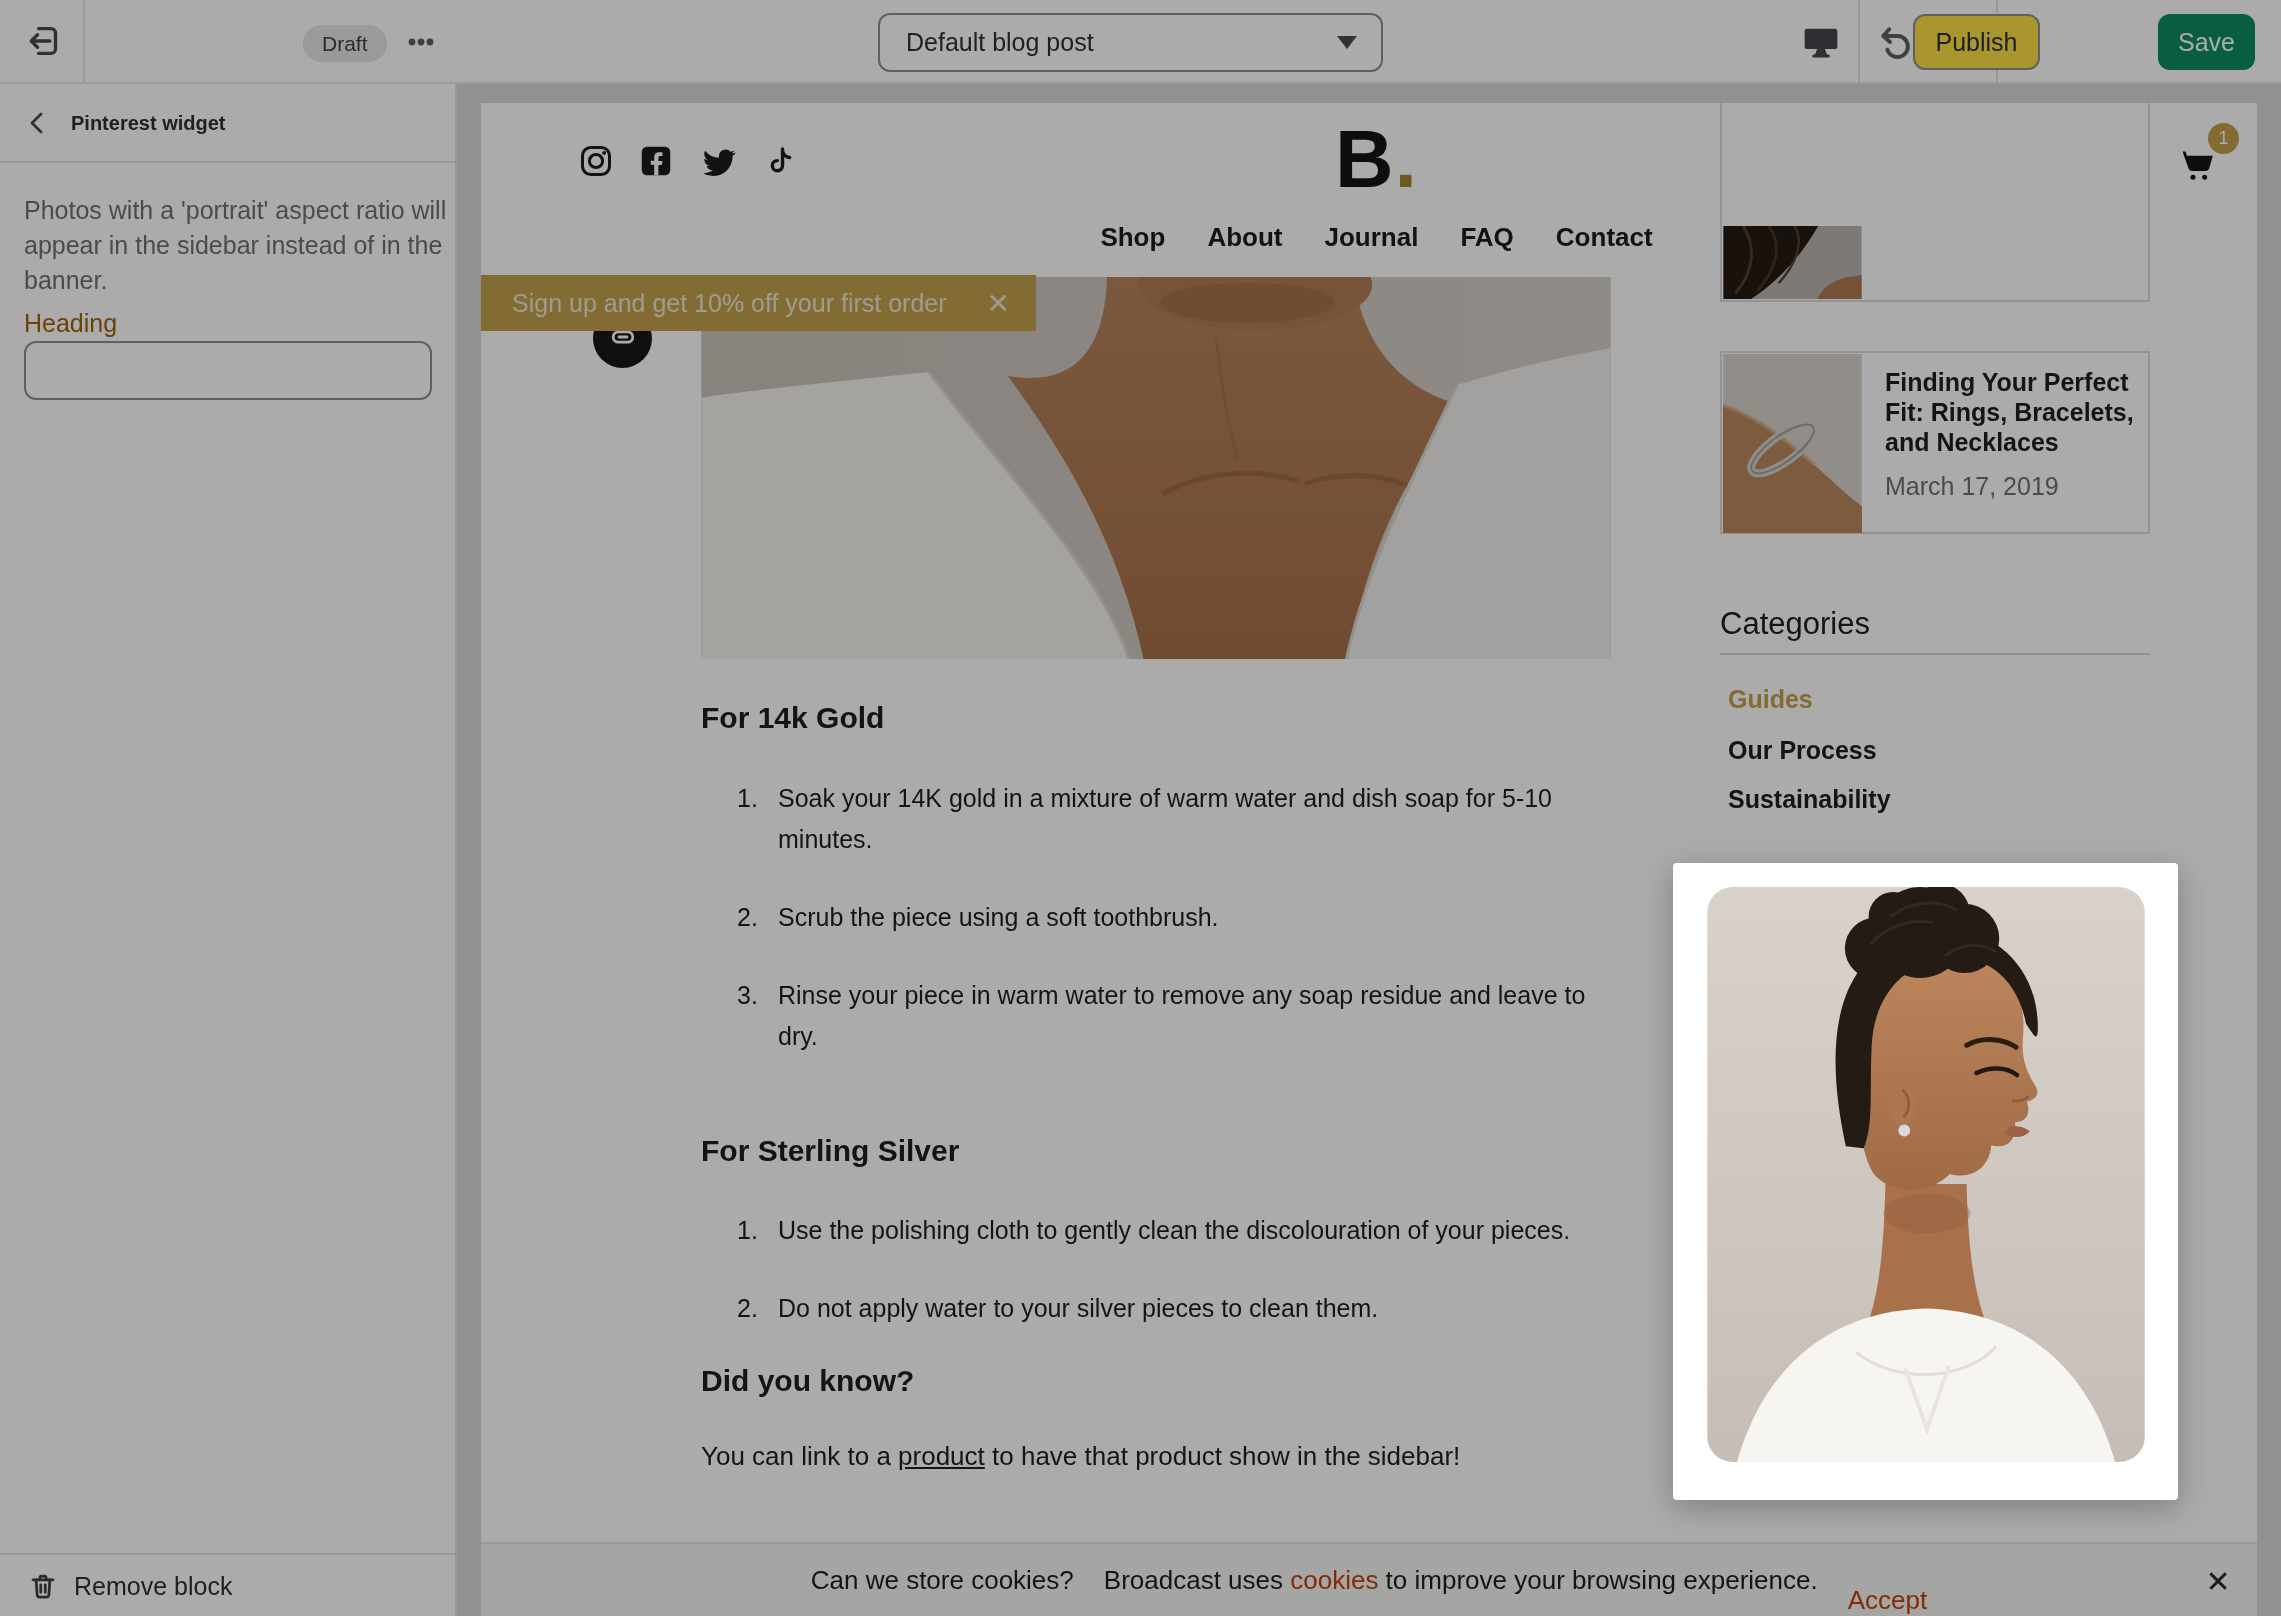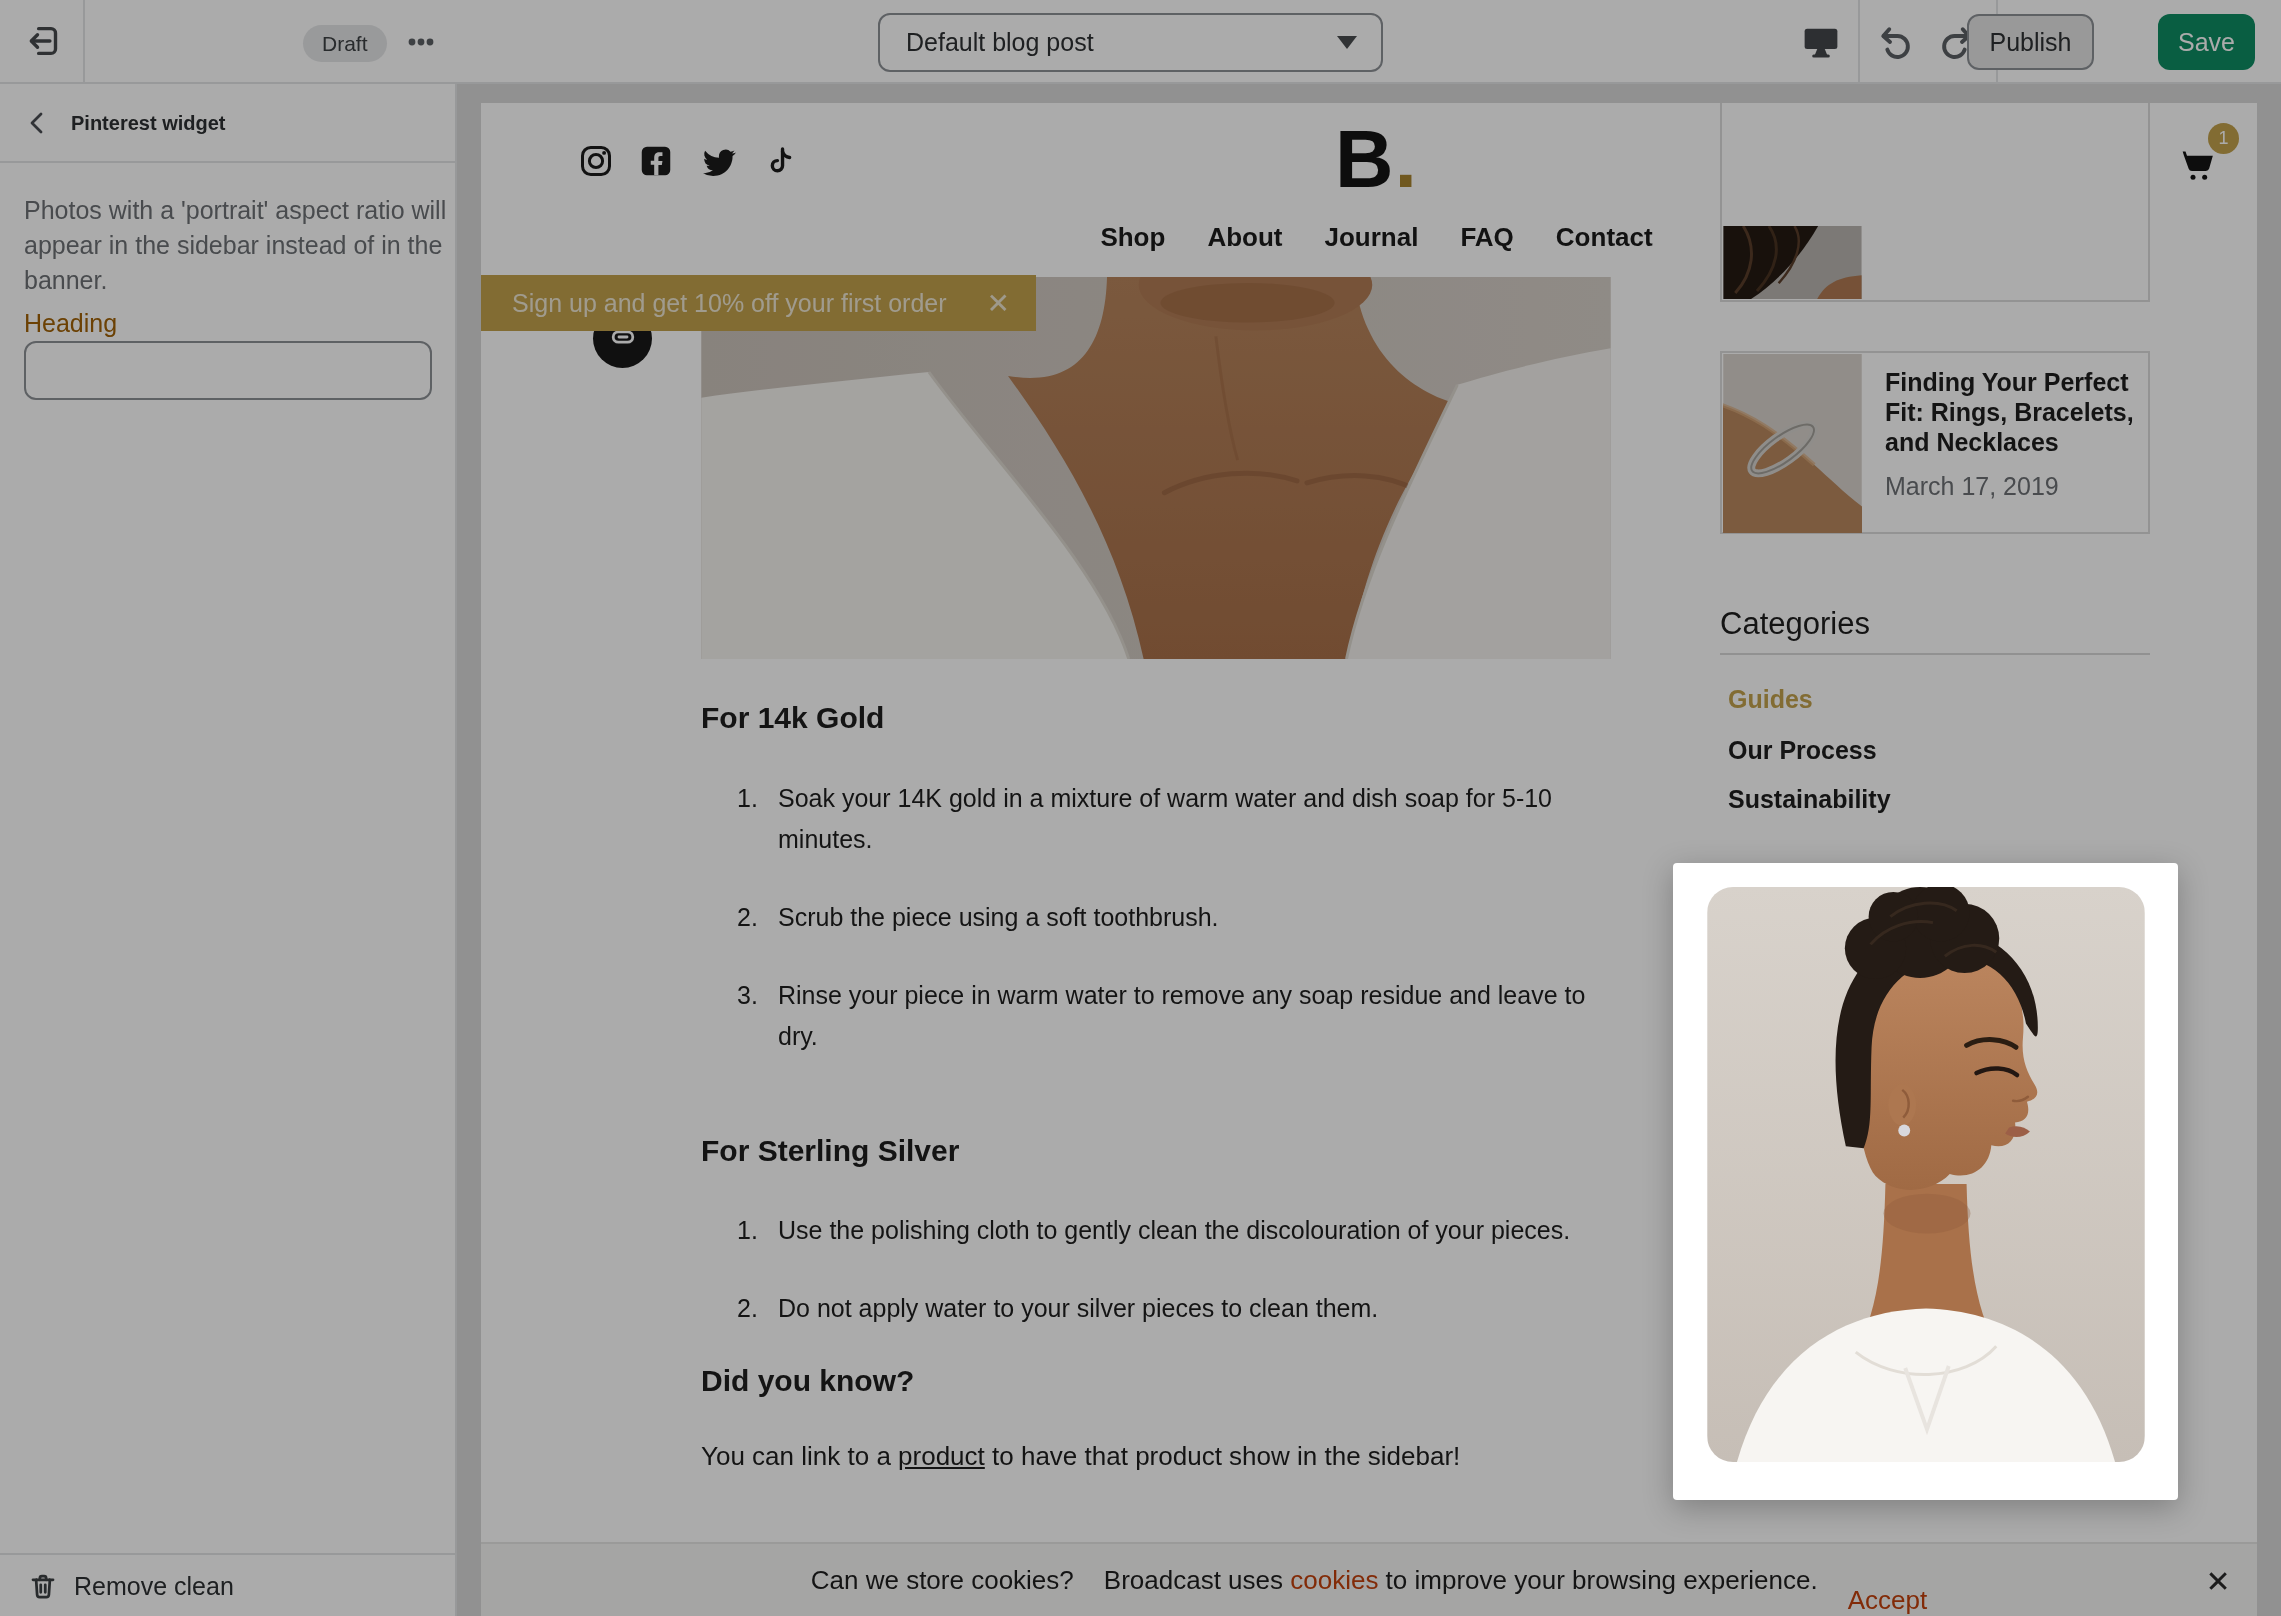--- a/index.html
+++ b/index.html
@@ -15,21 +15,21 @@
   .tb-title { position:absolute; left:103px; top:0; height:84px; line-height:84px; font-size:25px; font-weight:700; color:#2e3133; }
   .tb-badge { position:absolute; left:303px; top:25px; height:37px; line-height:37px; padding:0 19px; background:#e5e6e8; border-radius:19px; font-size:21px; color:#3d4043; }
   .tb-more { left:396px; top:18px; width:50px; height:50px; color:#5c6065; }
   .tb-select { position:absolute; left:878px; top:13px; width:505px; height:59px; border:2px solid #8d9196; border-radius:12px; background:#fff; display:flex; align-items:center; cursor:pointer; }
   .tb-select-label { padding-left:26px; font-size:25px; color:#2e3133; flex:1; }
   .caret { width:0; height:0; border-left:10px solid transparent; border-right:10px solid transparent; border-top:13px solid #4a4d50; margin-right:24px; }
   .tb-monitor { left:1795px; top:18px; width:51px; height:50px; color:#44474b; }
   .tb-undo { left:1871px; top:18px; width:50px; height:50px; color:#5c6065; }
   .tb-redo { left:1931px; top:18px; width:50px; height:50px; color:#5c6065; }
   .btn { position:absolute; top:14px; height:56px; border-radius:12px; font-size:25px; display:flex; align-items:center; justify-content:center; cursor:pointer; }
-  .btn-publish { left:1967px; width:127px; background:#e5e5e5; border:2px solid #8d9196; color:#2e3133; }
+  .btn-publish { left:1913px; width:127px; background:#fde047; border:2px solid #8d9196; color:#2e3133; }
   .btn-save { left:2158px; width:97px; background:#0e8c63; border:none; color:#fff; }
 
   
   .panel { position:absolute; left:0; top:84px; width:457px; height:1533px; background:#fff; border-right:2px solid #e3e4e6; z-index:9; }
   .panel-head { position:absolute; left:0; top:0; width:100%; height:79px; border-bottom:2px solid #e3e4e6; }
   .panel-back { position:absolute; left:16px; top:18px; width:44px; height:44px; display:flex; align-items:center; justify-content:center; background:none; border:none; color:#4a4d52; cursor:pointer; }
   .panel-title { position:absolute; left:71px; top:0; height:79px; line-height:79px; font-size:20px; font-weight:700; color:#2e3133; }
   .panel-desc { position:absolute; left:24px; top:109px; width:424px; font-size:25px; line-height:35px; color:#6d7175; }
   .panel-label { position:absolute; left:24px; top:225px; font-size:25px; color:#a16207; }
   .panel-input { position:absolute; left:24px; top:257px; width:408px; height:59px; border:2px solid #8d9196; border-radius:12px; background:#fff; font-size:25px; padding:0 18px; color:#2e3133; }
@@ -149,21 +149,21 @@
     <input class="panel-input" type="text" value="" style="">
     <div class="panel-foot">
       <span class="ticon">
           <svg width="30" height="30" viewBox="0 0 24 24" fill="none" stroke="currentColor" stroke-width="2.2" stroke-linecap="round" stroke-linejoin="round">
             <path d="M4 7h16"></path>
             <path d="M9.5 7V5.6A1.6 1.6 0 0 1 11.1 4h1.8a1.6 1.6 0 0 1 1.6 1.6V7"></path>
             <path d="M6.5 7l.8 12a2 2 0 0 0 2 1.9h5.4a2 2 0 0 0 2-1.9l.8-12"></path>
             <path d="M10.2 11v6M13.8 11v6"></path>
           </svg>
         </span>
-      <span class="panel-foot-label">Remove clean</span>
+      <span class="panel-foot-label">Remove block</span>
     </div>
   </aside>
 
   <div class="canvas">
     <div class="frame">
 
       <span class="soc" style="left:95px">
           <svg width="36" height="36" viewBox="0 0 24 24" fill="none" stroke="currentColor" stroke-width="2">
             <rect x="3" y="3" width="18" height="18" rx="5.5"></rect>
             <circle cx="12" cy="12" r="4.4"></circle>

